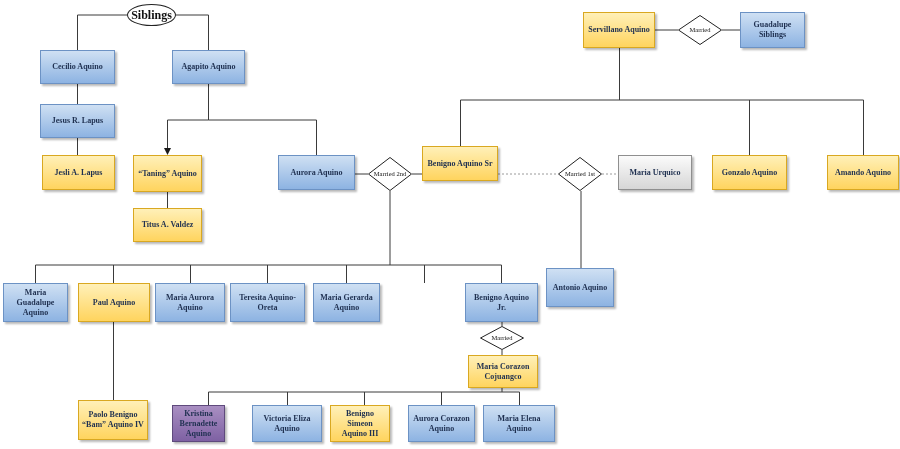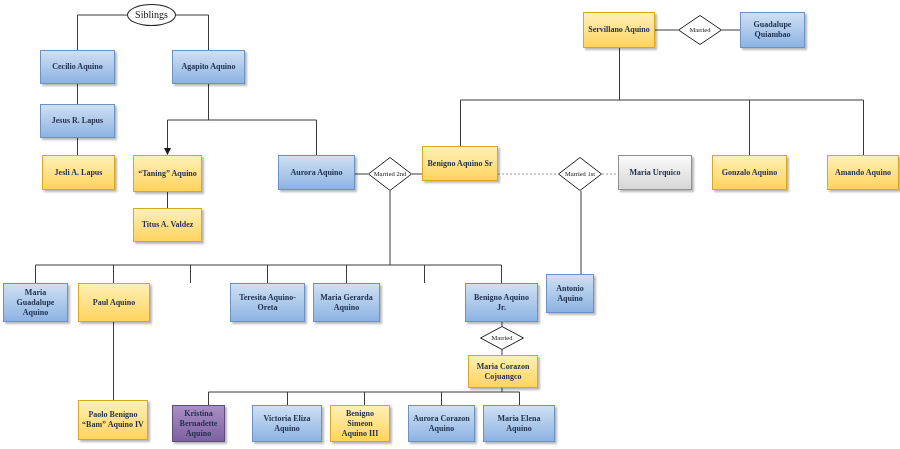--- a/index.html
+++ b/index.html
@@ -13,21 +13,21 @@
   .blue   { background:linear-gradient(180deg, var(--blue-top,#cfe0f3), var(--blue-bottom,#8db3e2));
             border-color:var(--blue-border,#6c92c4); }
   .yellow { background:linear-gradient(180deg, var(--yellow-top,#fff0b8), var(--yellow-bottom,#ffd45e));
             border-color:var(--yellow-border,#d9a821); }
   .gray   { background:linear-gradient(180deg, var(--gray-top,#fbfbfb), var(--gray-bottom,#d6d6d6));
             border-color:var(--gray-border,#8f8f8f);justify-content:center; }
   .purple { background:linear-gradient(180deg, var(--purple-top,#a98fc2), var(--purple-bottom,#7e61a3));
             border-color:var(--purple-border,#5f4a7d); }
   .oval { position:absolute; border:1px solid #222; border-radius:50%; background:#fff;
           display:flex; align-items:center; justify-content:center; }
-  .oval .lbl { font-size:10px; font-weight:normal; color:#111; }
+  .oval .lbl { font-size:12px; font-weight:bold; color:#111; }
   .diamond { position:absolute; display:flex; align-items:center; justify-content:center; text-align:center; }
   .diamond svg { position:absolute; left:0; top:0; width:100%; height:100%; fill:#fff; stroke:#222; stroke-width:1; }
   .dlbl { position:relative; font-size:6.5px; color:#111; line-height:1.1; }
 </style>
 </head>
 <body>
 
 <div class="canvas">
 
   <svg class="wires" width="900" height="449">
@@ -140,39 +140,42 @@
   <div class="node yellow" style="left:583px;top:12px;width:72px;height:36px">
     <span class="lbl">Servillano Aquino</span>
   </div>
   <div class="diamond" style="left:678px;top:15px;width:44px;height:30px">
     <svg viewBox="0 0 44 30" preserveAspectRatio="none">
         <polygon points="22,0.5 43.5,15 22,29.5 0.5,15"></polygon>
       </svg>
     <span class="dlbl">Married</span>
   </div>
   <div class="node blue" style="left:740px;top:12px;width:65px;height:36px">
-    <span class="lbl">Guadalupe Quiambao</span>
+    <span class="lbl">Guadalupe Siblings</span>
   </div>
 
   <div class="node blue" style="left:3px;top:283px;width:65px;height:39px">
     <span class="lbl">Maria Guadalupe Aquino</span>
   </div>
   <div class="node yellow" style="left:78px;top:283px;width:72px;height:39px">
     <span class="lbl">Paul Aquino</span>
   </div>
+  <div class="node blue" style="left:155px;top:283px;width:70px;height:39px">
+    <span class="lbl">Maria Aurora Aquino</span>
+  </div>
   <div class="node blue" style="left:230px;top:283px;width:75px;height:39px">
     <span class="lbl">Teresita Aquino-Oreta</span>
   </div>
   <div class="node blue" style="left:313px;top:283px;width:67px;height:39px">
     <span class="lbl">Maria Gerarda Aquino</span>
   </div>
   <div class="node blue" style="left:465px;top:283px;width:73px;height:39px">
     <span class="lbl">Benigno Aquino Jr.</span>
   </div>
-  <div class="node blue" style="left:546px;top:274px;width:48px;height:39px">
+  <div class="node blue" style="left:546px;top:268px;width:68px;height:39px">
     <span class="lbl">Antonio Aquino</span>
   </div>
 
   <div class="diamond" style="left:480px;top:326px;width:44px;height:24px">
     <svg viewBox="0 0 44 24" preserveAspectRatio="none">
         <polygon points="22,0.5 43.5,12 22,23.5 0.5,12"></polygon>
       </svg>
     <span class="dlbl">Married</span>
   </div>
   <div class="node yellow" style="left:468px;top:355px;width:70px;height:33px">

